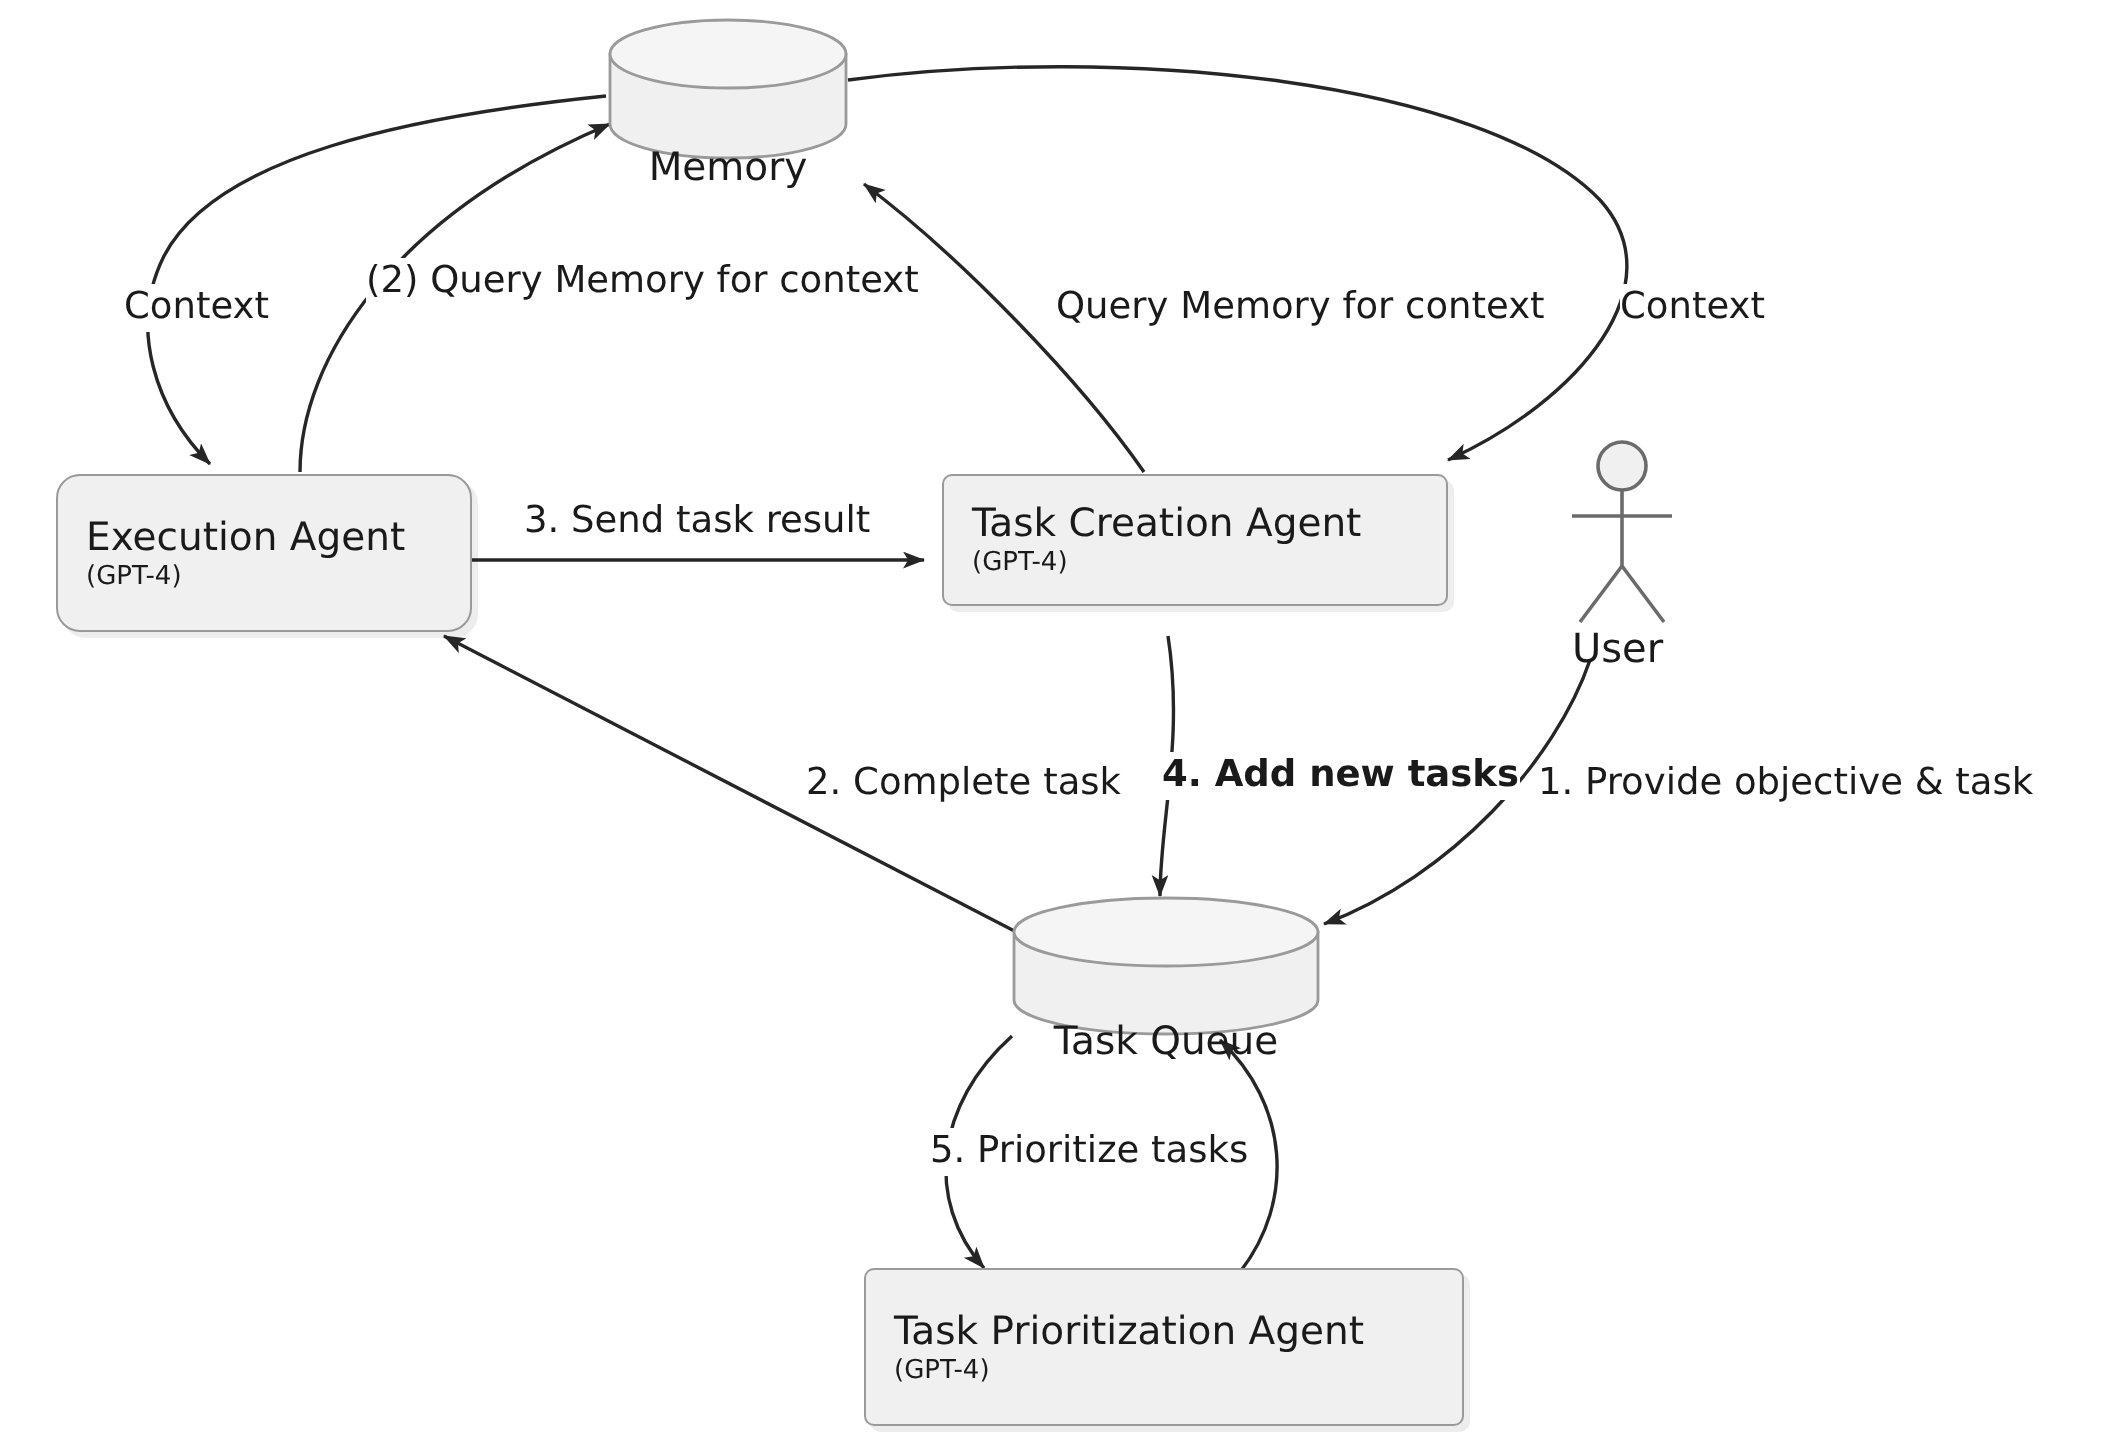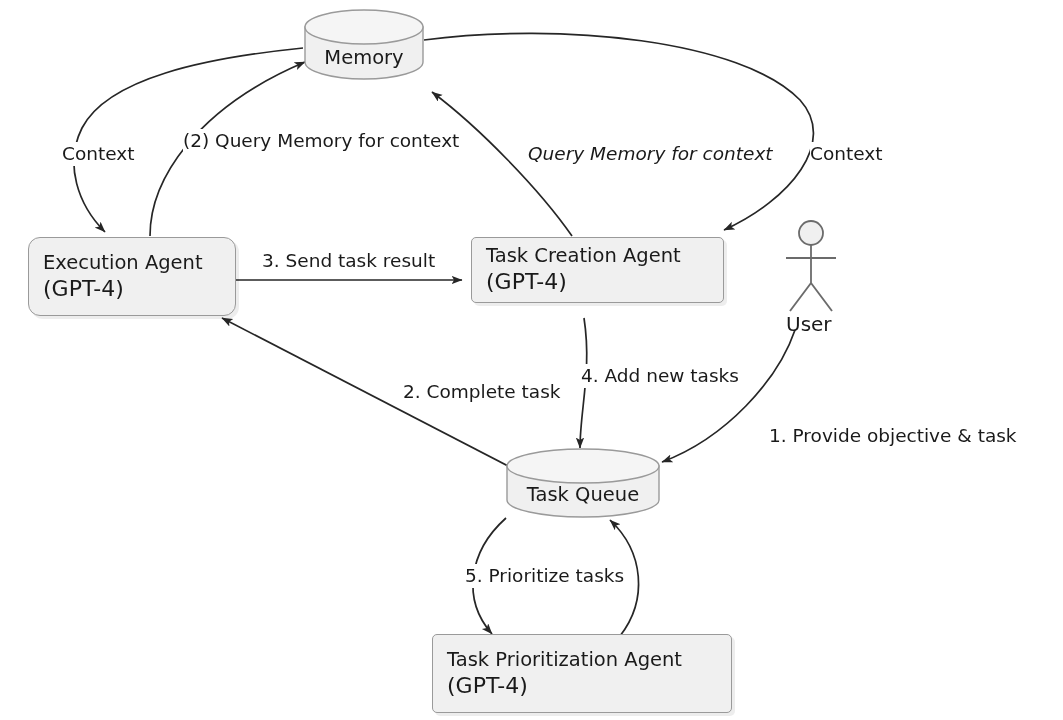--- a/index.html
+++ b/index.html
@@ -4,24 +4,24 @@
 <style>
   html,body{margin:0;padding:0;background:#ffffff;}
   body{width:1063px;height:720px;font-family:"DejaVu Sans",sans-serif;overflow:hidden;}
   #stage{position:relative;width:1063px;height:720px;background:#fff;}
   svg#wires{position:absolute;left:0;top:0;width:1063px;height:720px;}
   .node{position:absolute;box-sizing:border-box;}
   .boxnode{background:#f0f0f0;border:1px solid #9a9a9a;border-radius:5px;
            box-shadow:3px 3px 0 rgba(0,0,0,0.07);}
   .boxnode .lines{position:absolute;left:14px;top:50%;transform:translateY(-50%);
                   line-height:1.30;color:#1a1a1a;font-size:19.5px;white-space:nowrap;}
-  .boxnode .l2{font-size:22px;}
+  .boxnode .l2{font-size:13px;}
   .cyl{position:absolute;}
   .cyl .cyl-label{position:absolute;left:0;right:0;text-align:center;color:#1a1a1a;
-                  font-size:19.5px;}
+                  font-size:19.5px;margin-top:26px;}
   .edge-label{position:absolute;color:#1a1a1a;font-size:18.5px;white-space:nowrap;
               background:#fff;line-height:1.28;}
   .actor-label{position:absolute;color:#1a1a1a;font-size:20px;white-space:nowrap;}
 </style>
 </head>
 <body>
 
 <div id="stage">
 
   <svg id="wires" viewBox="0 0 1063 720">
@@ -102,28 +102,28 @@
   </div>
 
   <div class="actor-label" style="left:786px;top:312px;">User</div>
 
   <div class="edge-label" style="left:62px;top:142px;">Context</div>
 
   <div class="edge-label" style="left:183px;top:129px;text-align:center;">
     <div>(2) Query Memory for context</div>
   </div>
 
-  <div class="edge-label" style="left:528px;top:142px;font-style:italic;">Query Memory for context</div>
+  <div class="edge-label" style="left:528px;top:142px;">Query Memory for context</div>
 
   <div class="edge-label" style="left:810px;top:142px;">Context</div>
 
   <div class="edge-label" style="left:262px;top:249px;">3. Send task result</div>
 
   <div class="edge-label" style="left:403px;top:380px;">2. Complete task</div>
 
-  <div class="edge-label" style="left:581px;top:364px;">4. Add new tasks</div>
+  <div class="edge-label" style="left:581px;top:376px;font-weight:bold;">4. Add new tasks</div>
 
-  <div class="edge-label" style="left:769px;top:380px;margin-top:44px;">1. Provide objective &amp; task</div>
+  <div class="edge-label" style="left:769px;top:380px;">1. Provide objective &amp; task</div>
 
   <div class="edge-label" style="left:465px;top:564px;">5. Prioritize tasks</div>
 
 
 </div>
 
 </body></html>

